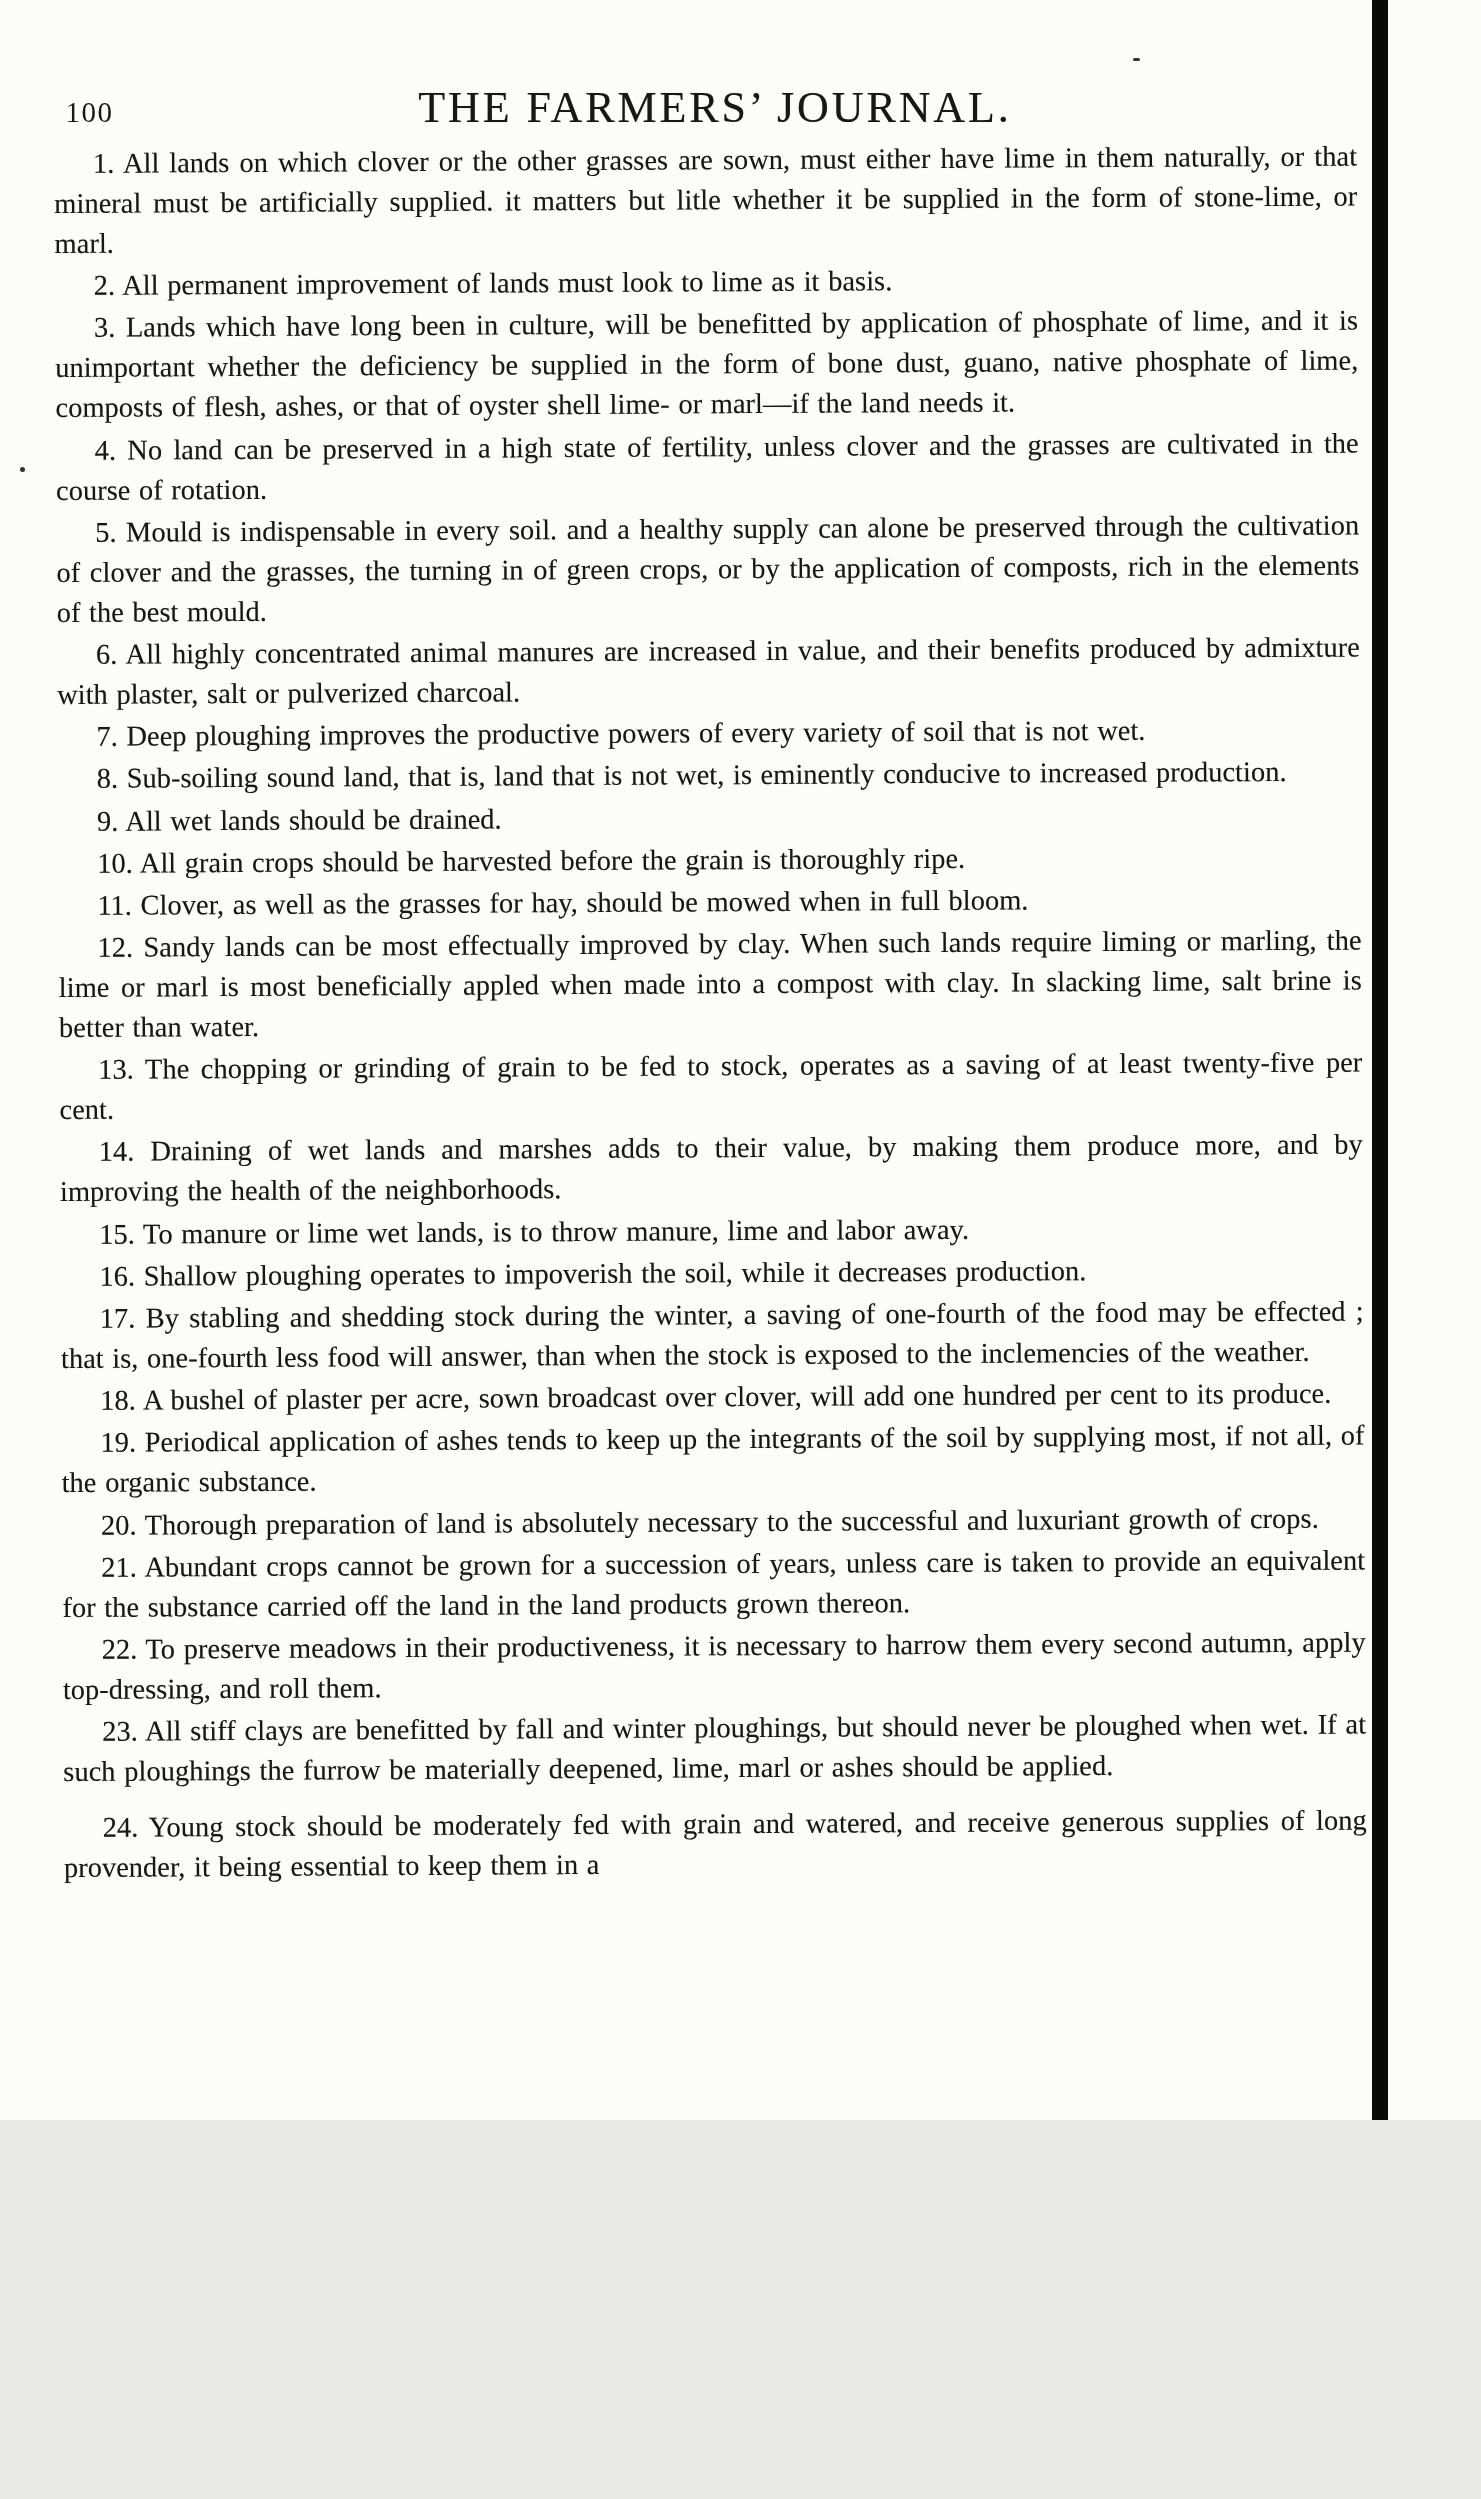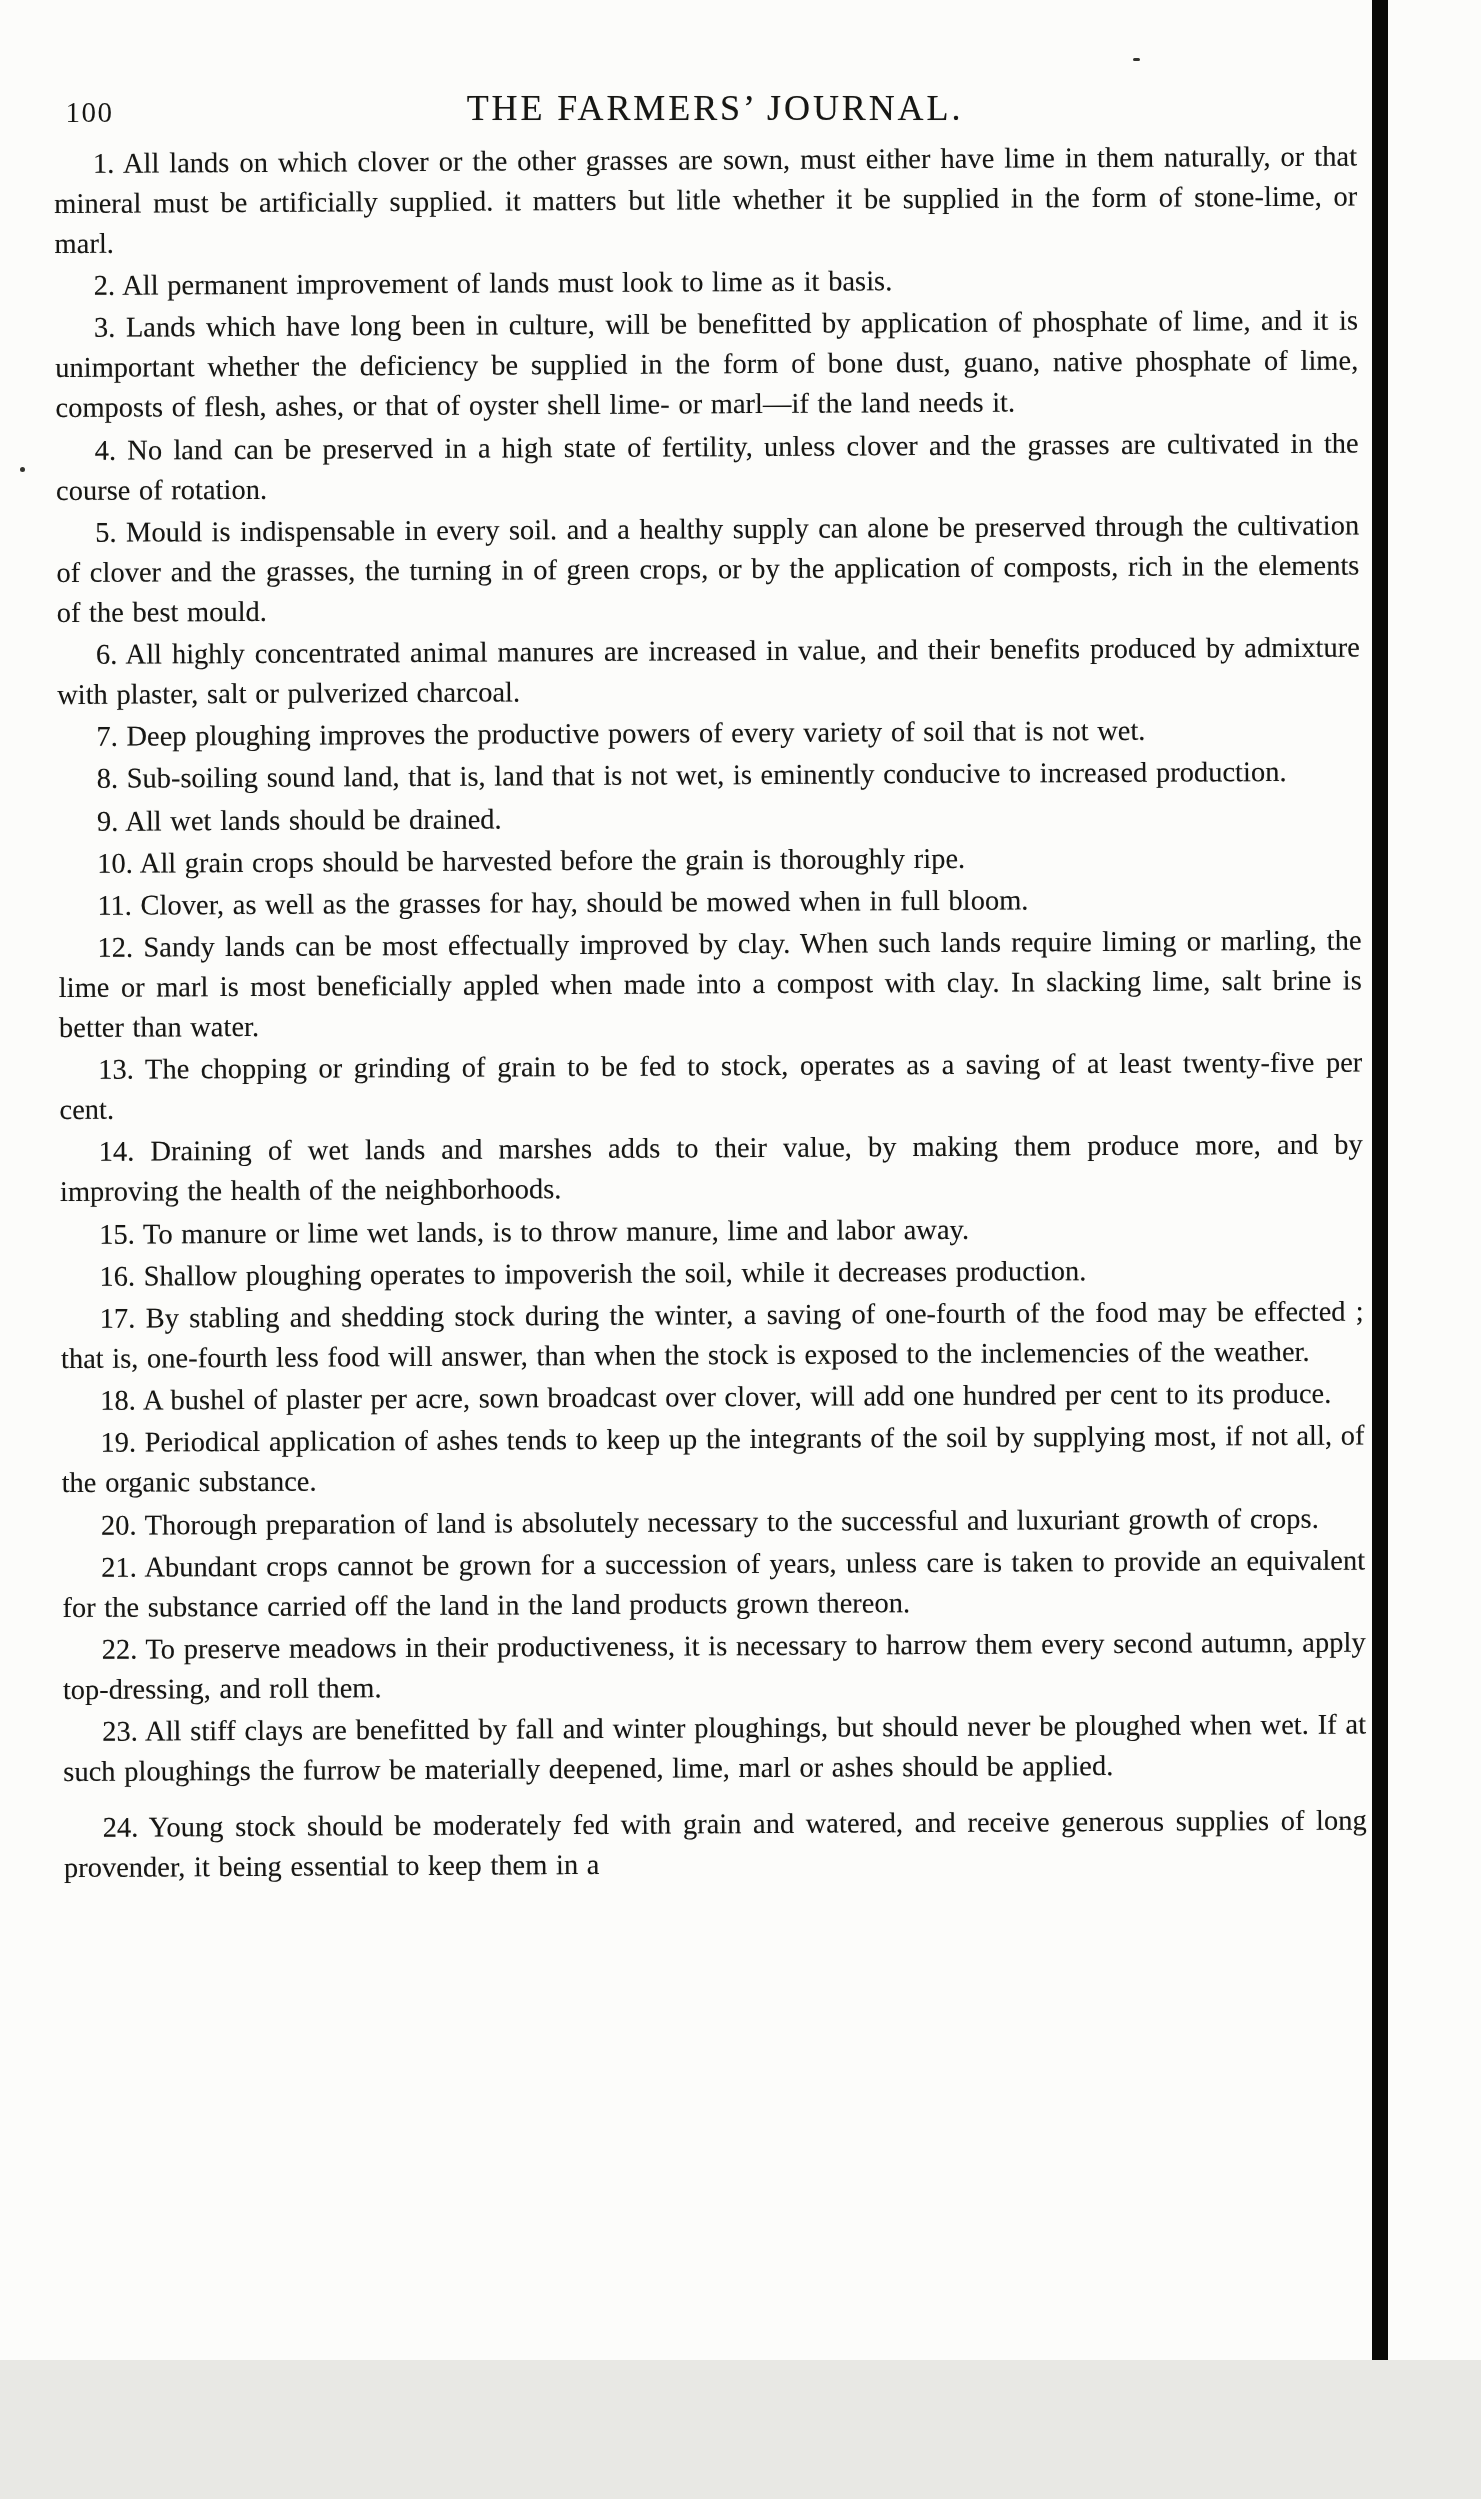--- a/index.html
+++ b/index.html
@@ -3,21 +3,21 @@
 <meta charset="utf-8">
 <style>
   html, body {
     margin: 0;
     padding: 0;
     background: #e8e8e4;
   }
   .page {
     position: relative;
     width: 1481px;
-    height: 2360px;
+    height: 2120px;
     margin: 0 auto;
     background: #fcfcfa;
     font-family: "Liberation Serif", "DejaVu Serif", serif;
     color: #171714;
     overflow: hidden;
   }
   .binding-rule {
     position: absolute;
     top: 0;
     left: 1372px;
@@ -35,21 +35,21 @@
   .page-number {
     position: absolute;
     left: 1.5px;
     top: 10.2px;
     font-size: 29px;
     letter-spacing: 1.5px;
   }
   .journal-title {
     margin: 0;
     text-align: center;
-    font-size: 36px;
+    font-size: 44px;
     font-weight: normal;
     letter-spacing: 2.9px;
     line-height: 44px;
     text-shadow: 0 0 0.7px rgba(10,10,8,0.45);
   }
   .page-body {
     position: absolute;
     top: 144px;
     left: 64px;
     width: 1303px;

